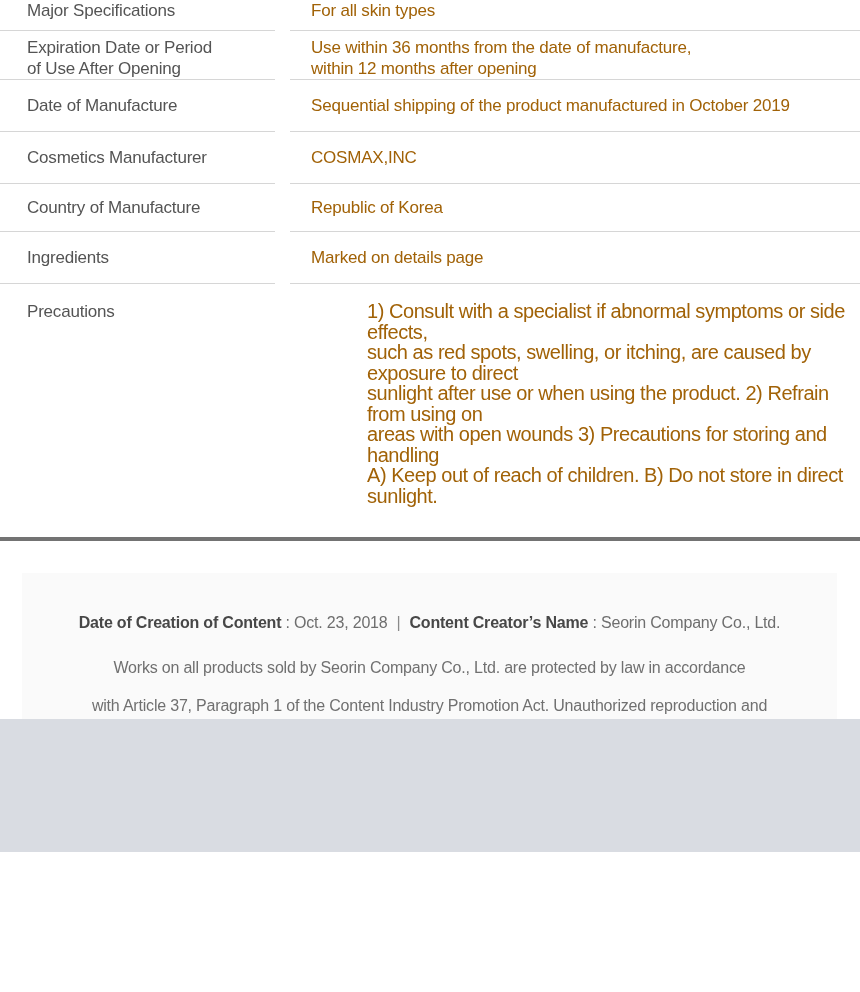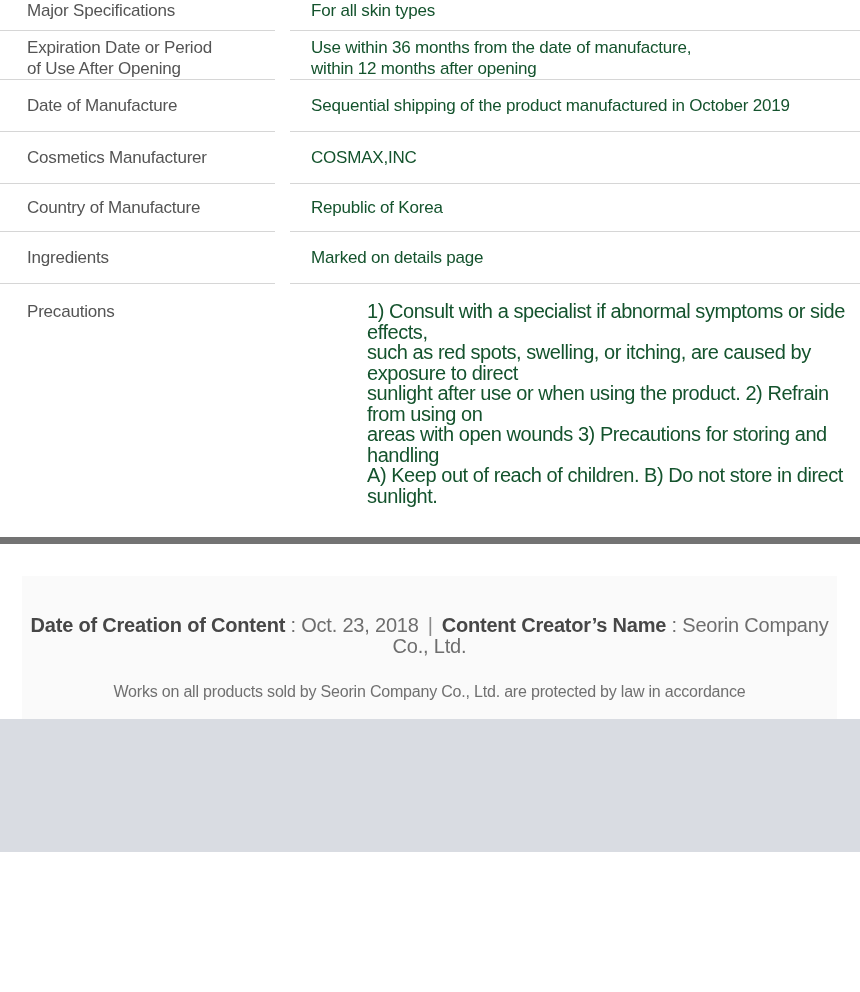--- a/index.html
+++ b/index.html
@@ -32,45 +32,45 @@
     color: #545454;
     border-bottom: 1px solid #d6d6d6;
     flex: none;
   }
 
   .gap { width: 15px; flex: none; }
 
   .value {
     flex: 1;
     padding-left: 21px;
-    color: #14532d;
+    color: #a16207;
     border-bottom: 1px solid #d6d6d6;
   }
 
   .r1 .cell { padding-top: 0;    padding-bottom: 9px;  }
   .r2 .cell { padding-top: 6px;   }
   .r3 .cell, .r4 .cell, .r5 .cell, .r7 .cell { padding-top: 15px; padding-bottom: 15px; }
   .r6 .cell { padding-top: 13px; padding-bottom: 13px; }
 
-  .r8 { border-bottom: 7px solid #737373; gap: 28px; }
+  .r8 { border-bottom: 4px solid #737373; gap: 28px; }
   .r8 .cell { border-bottom: none; padding-top: 17px; padding-bottom: 31px; }
   .r8 .value { font-size: 20px; letter-spacing: -0.45px; line-height: 20.5px; }
 
   
   .notice-box {
     margin: 32px 0 0 22px;
     width: 815px;
     height: 231px;
     background: #fafafa;
     padding-top: 39px;
     text-align: center;
   }
 
   .notice-head {
-    font-size: 20px;
+    font-size: 16px;
     letter-spacing: -0.2px;
     color: #6e6e6e;
     line-height: 21px;
     margin-bottom: 16px;
   }
   .notice-head .b { font-weight: bold; color: #474747; }
   .notice-head .pipe { margin: 0 9px; color: #8a8a8a; }
 
   .notice-body {
     font-size: 16px;

